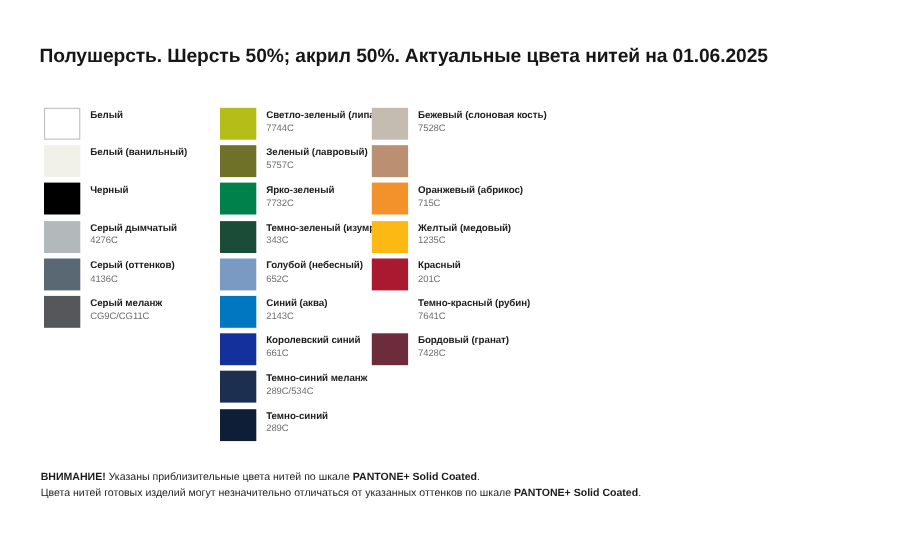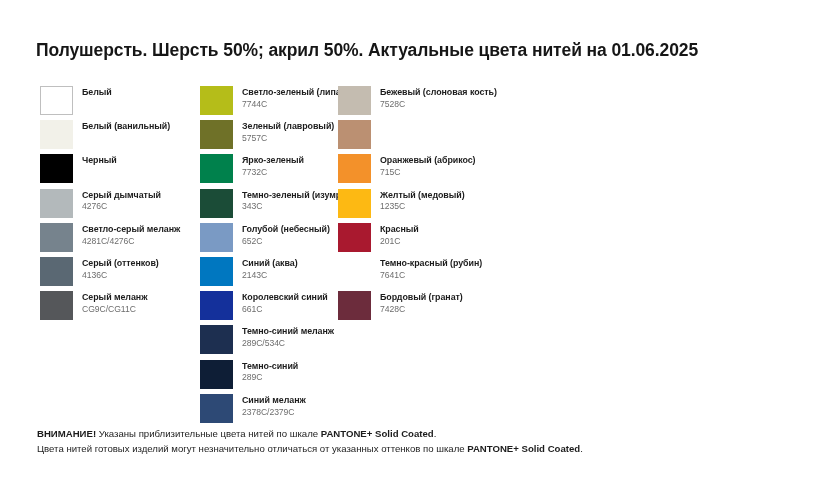--- a/index.html
+++ b/index.html
@@ -27,21 +27,21 @@
     top: 40px;
     font-size: 17.5px;
     font-weight: bold;
     letter-spacing: -0.1px;
     color: #161616;
     white-space: nowrap;
   }
   .columns {
     position: absolute;
     left: 40px;
-    top: 86px;
+    top: 98px;
     width: 760px;
     display: flex;
     flex-direction: row;
     align-items: flex-start;
   }
   .column {
     display: flex;
     flex-direction: column;
   }
   .col-0 { width: 160px; }
@@ -128,27 +128,20 @@
           </div>
         </div>
         <div class="swatch-row">
           <div class="chip" style="background: rgb(179, 185, 187);"></div>
           <div class="labels">
             <div class="lab-name">Серый дымчатый</div>
             <div class="lab-code">4276C</div>
           </div>
         </div>
         <div class="swatch-row">
-          <div class="chip" style="background: rgb(118, 131, 141);"></div>
-          <div class="labels">
-            <div class="lab-name">Светло-серый меланж</div>
-            <div class="lab-code">4281C/4276C</div>
-          </div>
-        </div>
-        <div class="swatch-row">
           <div class="chip" style="background: rgb(90, 104, 115);"></div>
           <div class="labels">
             <div class="lab-name">Серый (оттенков)</div>
             <div class="lab-code">4136C</div>
           </div>
         </div>
         <div class="swatch-row">
           <div class="chip" style="background: rgb(85, 87, 90);"></div>
           <div class="labels">
             <div class="lab-name">Серый меланж</div>
@@ -211,27 +204,20 @@
           <div class="labels">
             <div class="lab-name">Темно-синий меланж</div>
             <div class="lab-code">289C/534C</div>
           </div>
         </div>
         <div class="swatch-row">
           <div class="chip" style="background: rgb(14, 30, 54);"></div>
           <div class="labels">
             <div class="lab-name">Темно-синий</div>
             <div class="lab-code">289C</div>
-          </div>
-        </div>
-        <div class="swatch-row">
-          <div class="chip" style="background: rgb(45, 73, 117);"></div>
-          <div class="labels">
-            <div class="lab-name">Синий меланж</div>
-            <div class="lab-code">2378C/2379C</div>
           </div>
         </div>
       </div>
     <div class="column col-2">
         <div class="swatch-row">
           <div class="chip" style="background: rgb(196, 188, 176);"></div>
           <div class="labels">
             <div class="lab-name">Бежевый (слоновая кость)</div>
             <div class="lab-code">7528C</div>
           </div>

